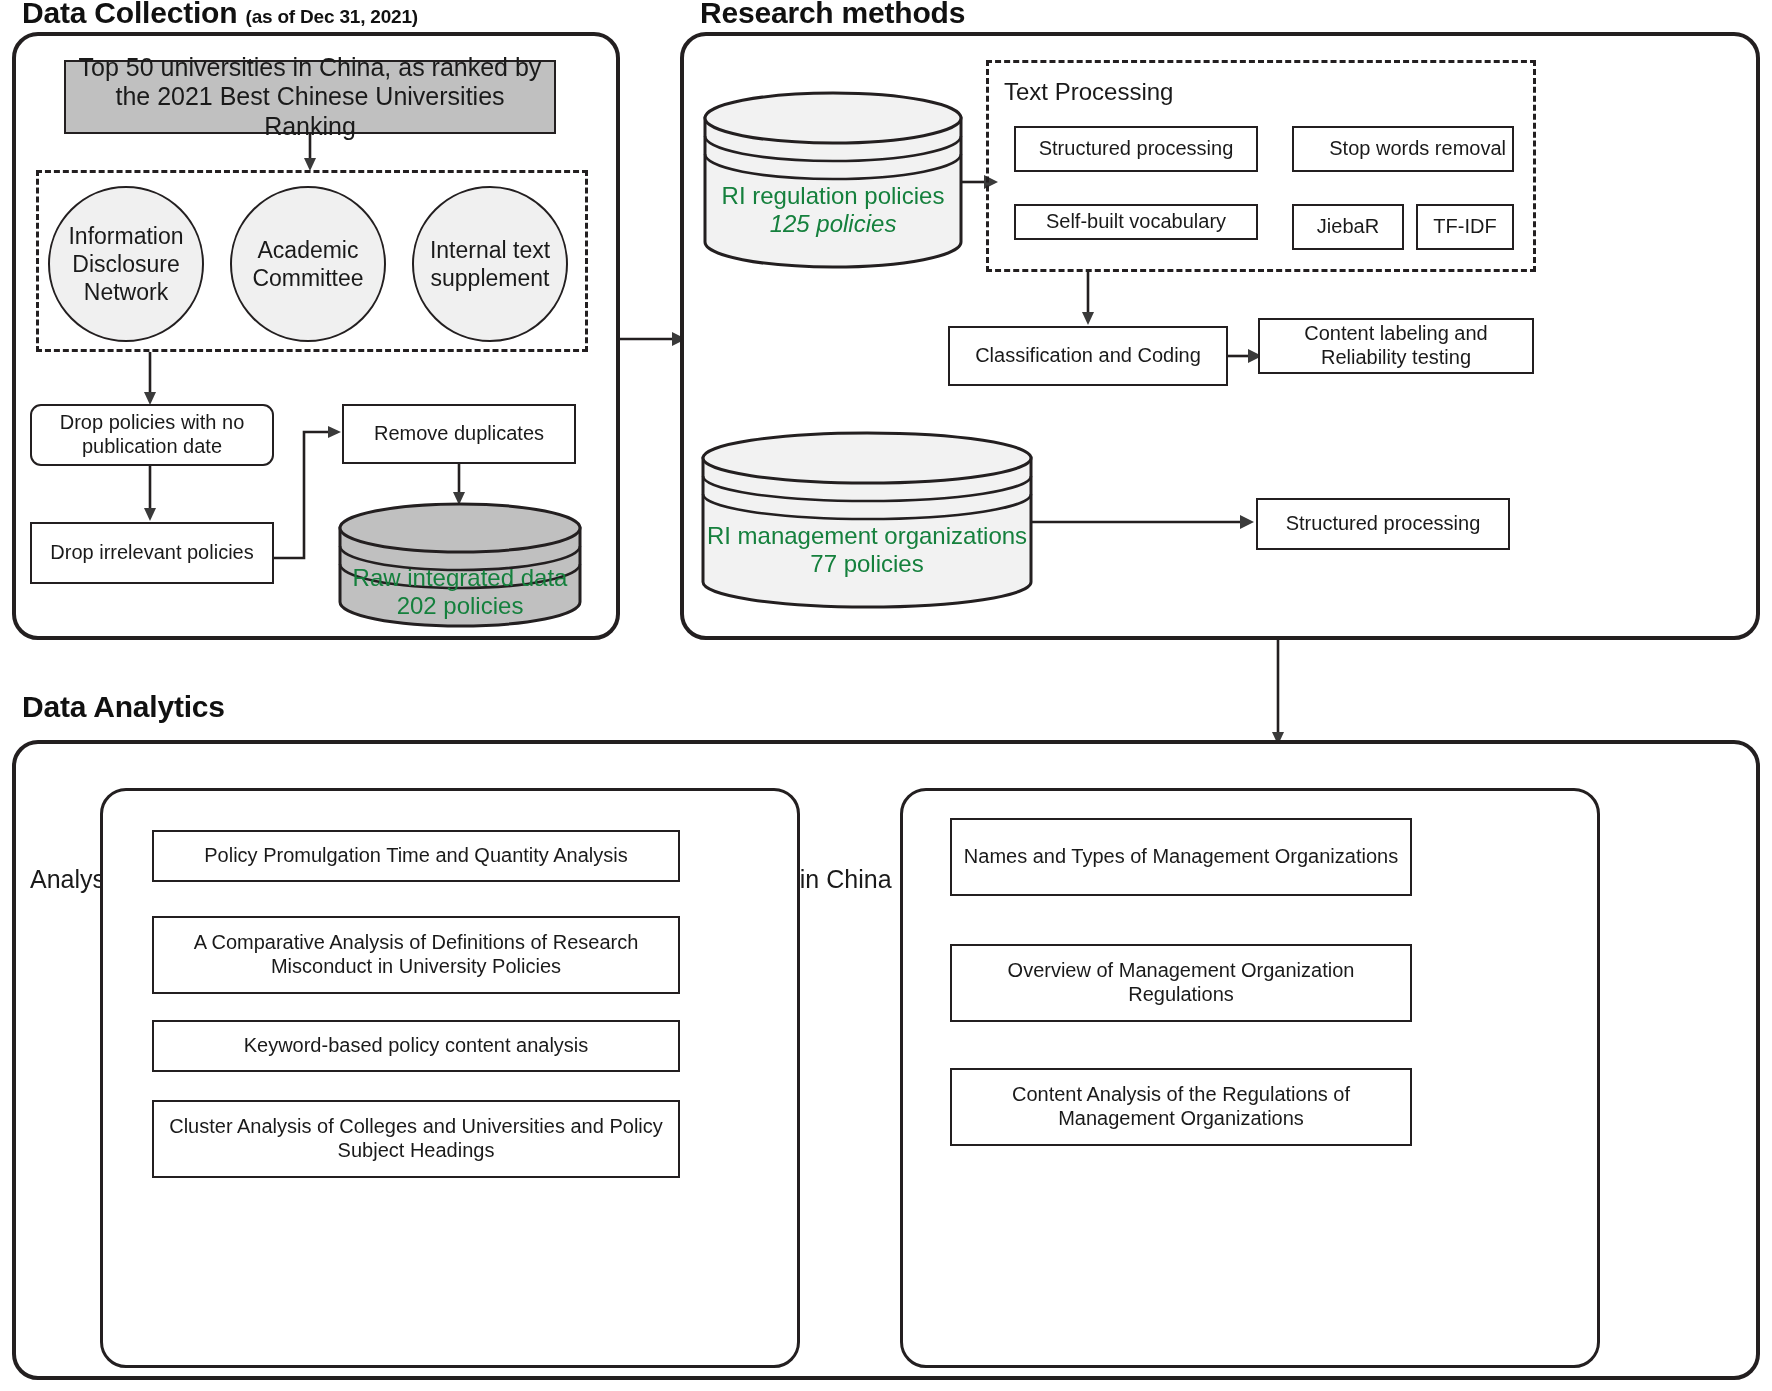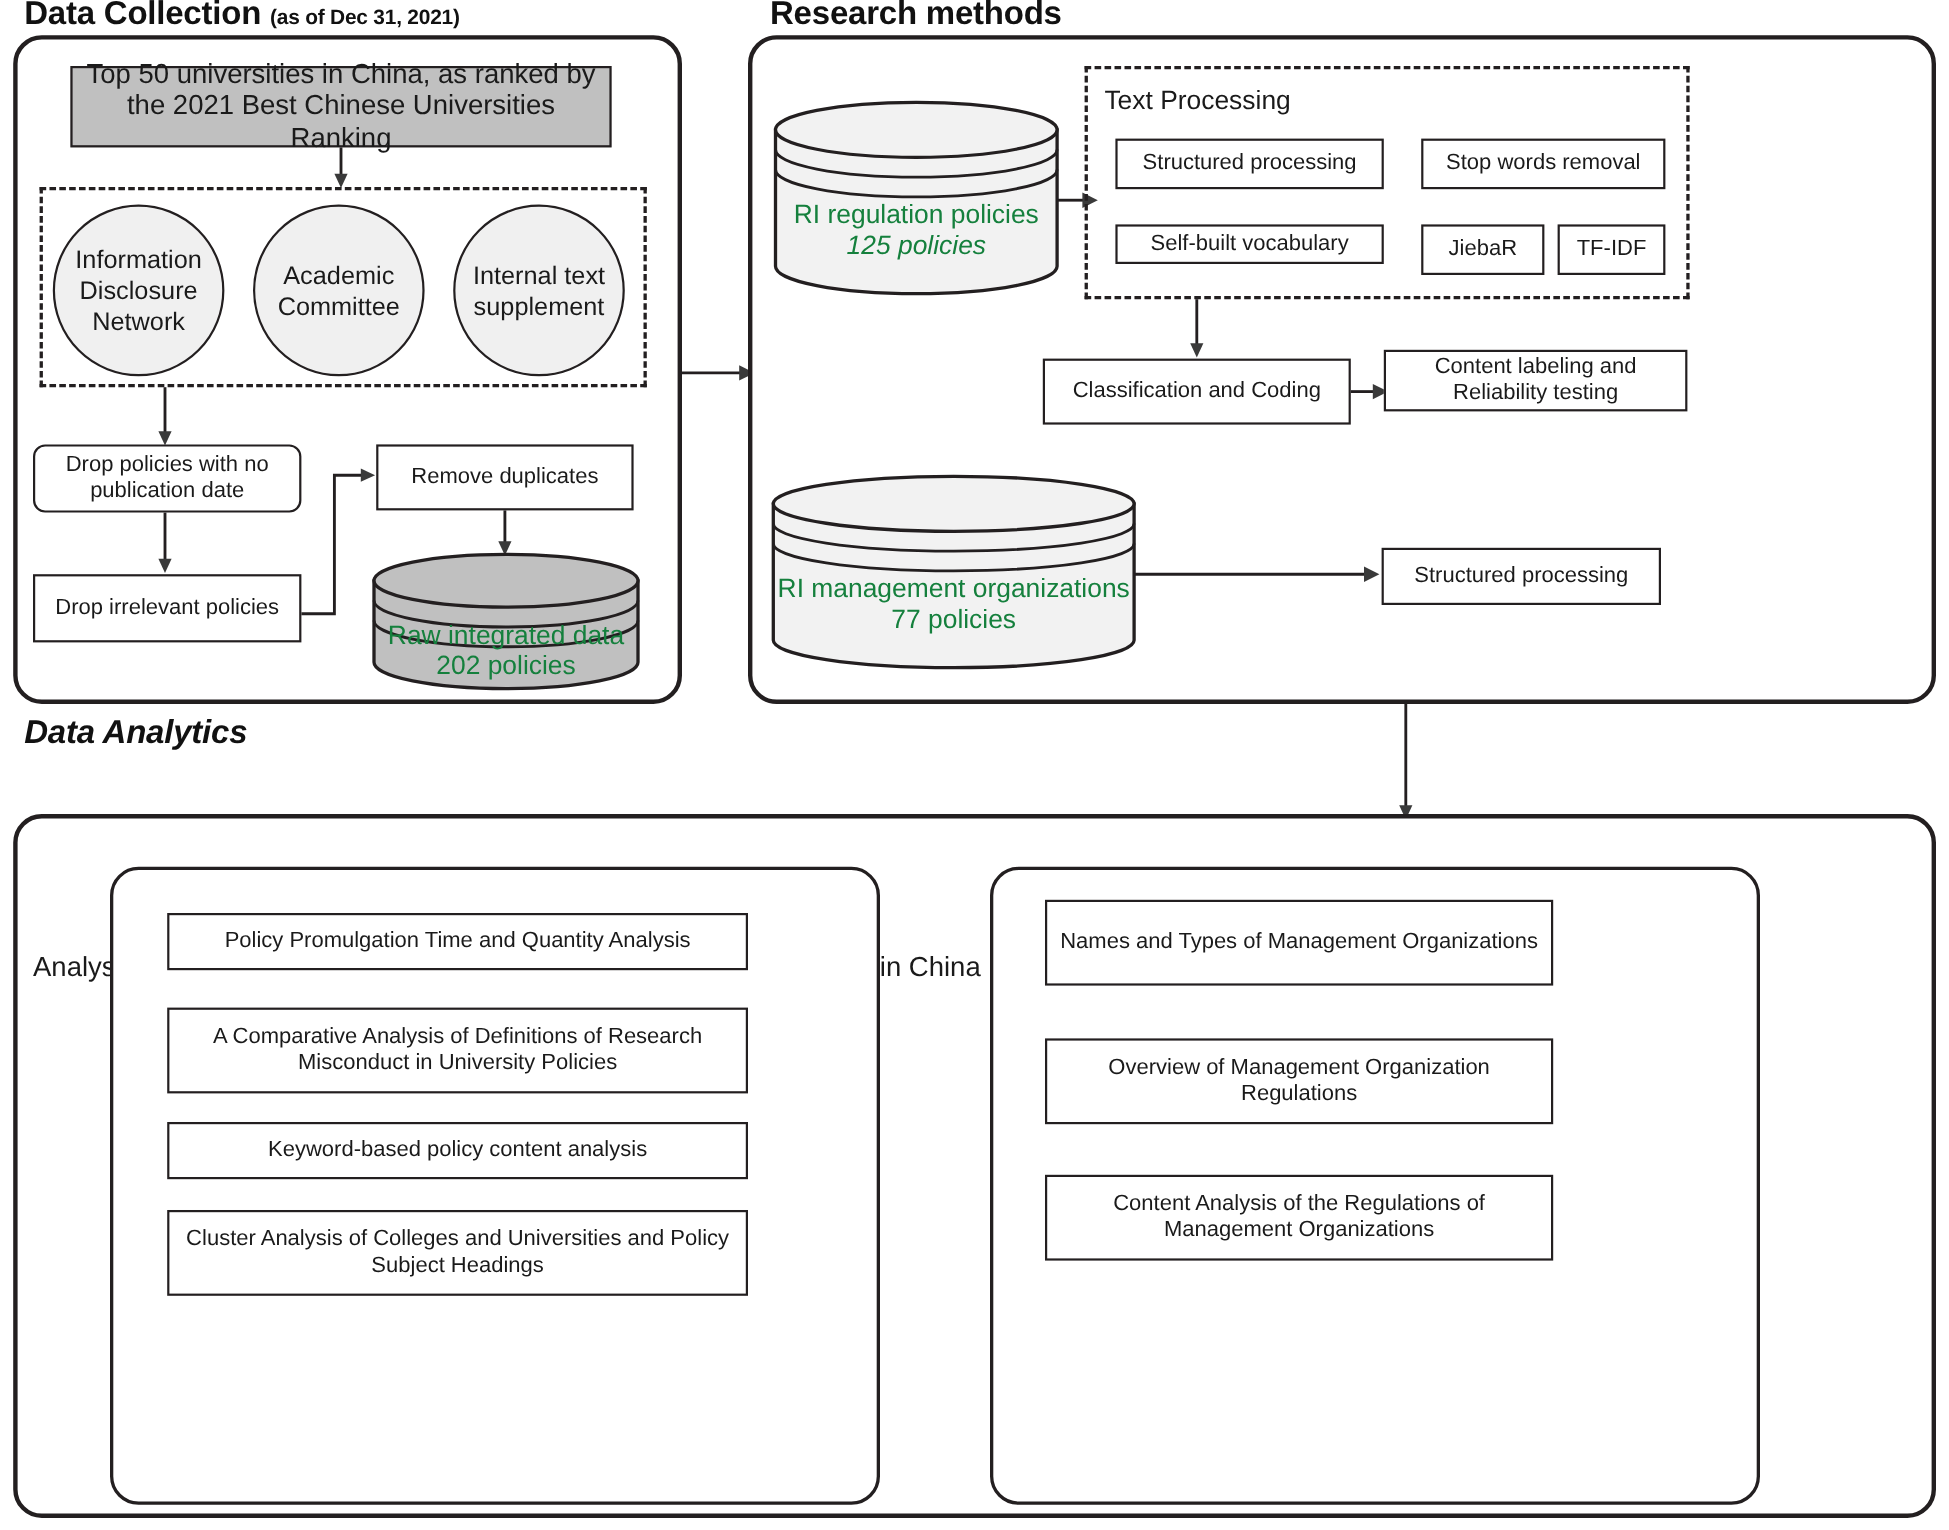--- a/index.html
+++ b/index.html
@@ -165,21 +165,21 @@
 </svg>
 
 <div class="abs dashed" style="left:986px;top:60px;width:550px;height:212px;"></div>
 <div class="abs dashed-label" style="left:1004px;top:78px;">
   <span>Text Processing</span>
 </div>
 
 <div class="abs rect thin" style="left:1014px;top:126px;width:244px;height:46px;">
   <span>Structured processing</span>
 </div>
-<div class="abs rect thin" style="left:1292px;top:126px;width:222px;height:46px;">
+<div class="abs rect thin" style="left:1292px;top:126px;width:222px;height:46px;justify-content:flex-end;">
   <span>Stop words removal</span>
 </div>
 <div class="abs rect thin" style="left:1014px;top:204px;width:244px;height:36px;">
   <span>Self-built vocabulary</span>
 </div>
 <div class="abs rect thin" style="left:1292px;top:204px;width:112px;height:46px;">
   <span>JiebaR</span>
 </div>
 <div class="abs rect thin" style="left:1416px;top:204px;width:98px;height:46px;">
   <span>TF-IDF</span>
@@ -221,21 +221,21 @@
 
 <div class="abs rect" style="left:1256px;top:498px;width:254px;height:52px;">
   <span>Structured processing</span>
 </div>
 
 <svg class="conn" style="left:1268px;top:640px;width:24px;height:108px;">
   <line x1="10" y1="0" x2="10" y2="94"></line>
   <polygon points="10,105 4,92 16,92"></polygon>
 </svg>
 
-<div class="abs section-title" style="left:22px;top:649px;font-style:italic;">
+<div class="abs section-title" style="left:22px;top:690px;">
   <span>Data Analytics</span>
 </div>
 
 <div class="abs panel" style="left:12px;top:740px;width:1748px;height:640px;"></div>
 
 <div class="abs" style="left:30px;top:865px;width:840px;text-align:center;font-size:25px;white-space:nowrap;">
   <span>Analysis of the Status Quo of RI Policies in Colleges and Universities in China</span>
 </div>
 
 <div class="abs panel-inner" style="left:100px;top:788px;width:700px;height:580px;"></div>

